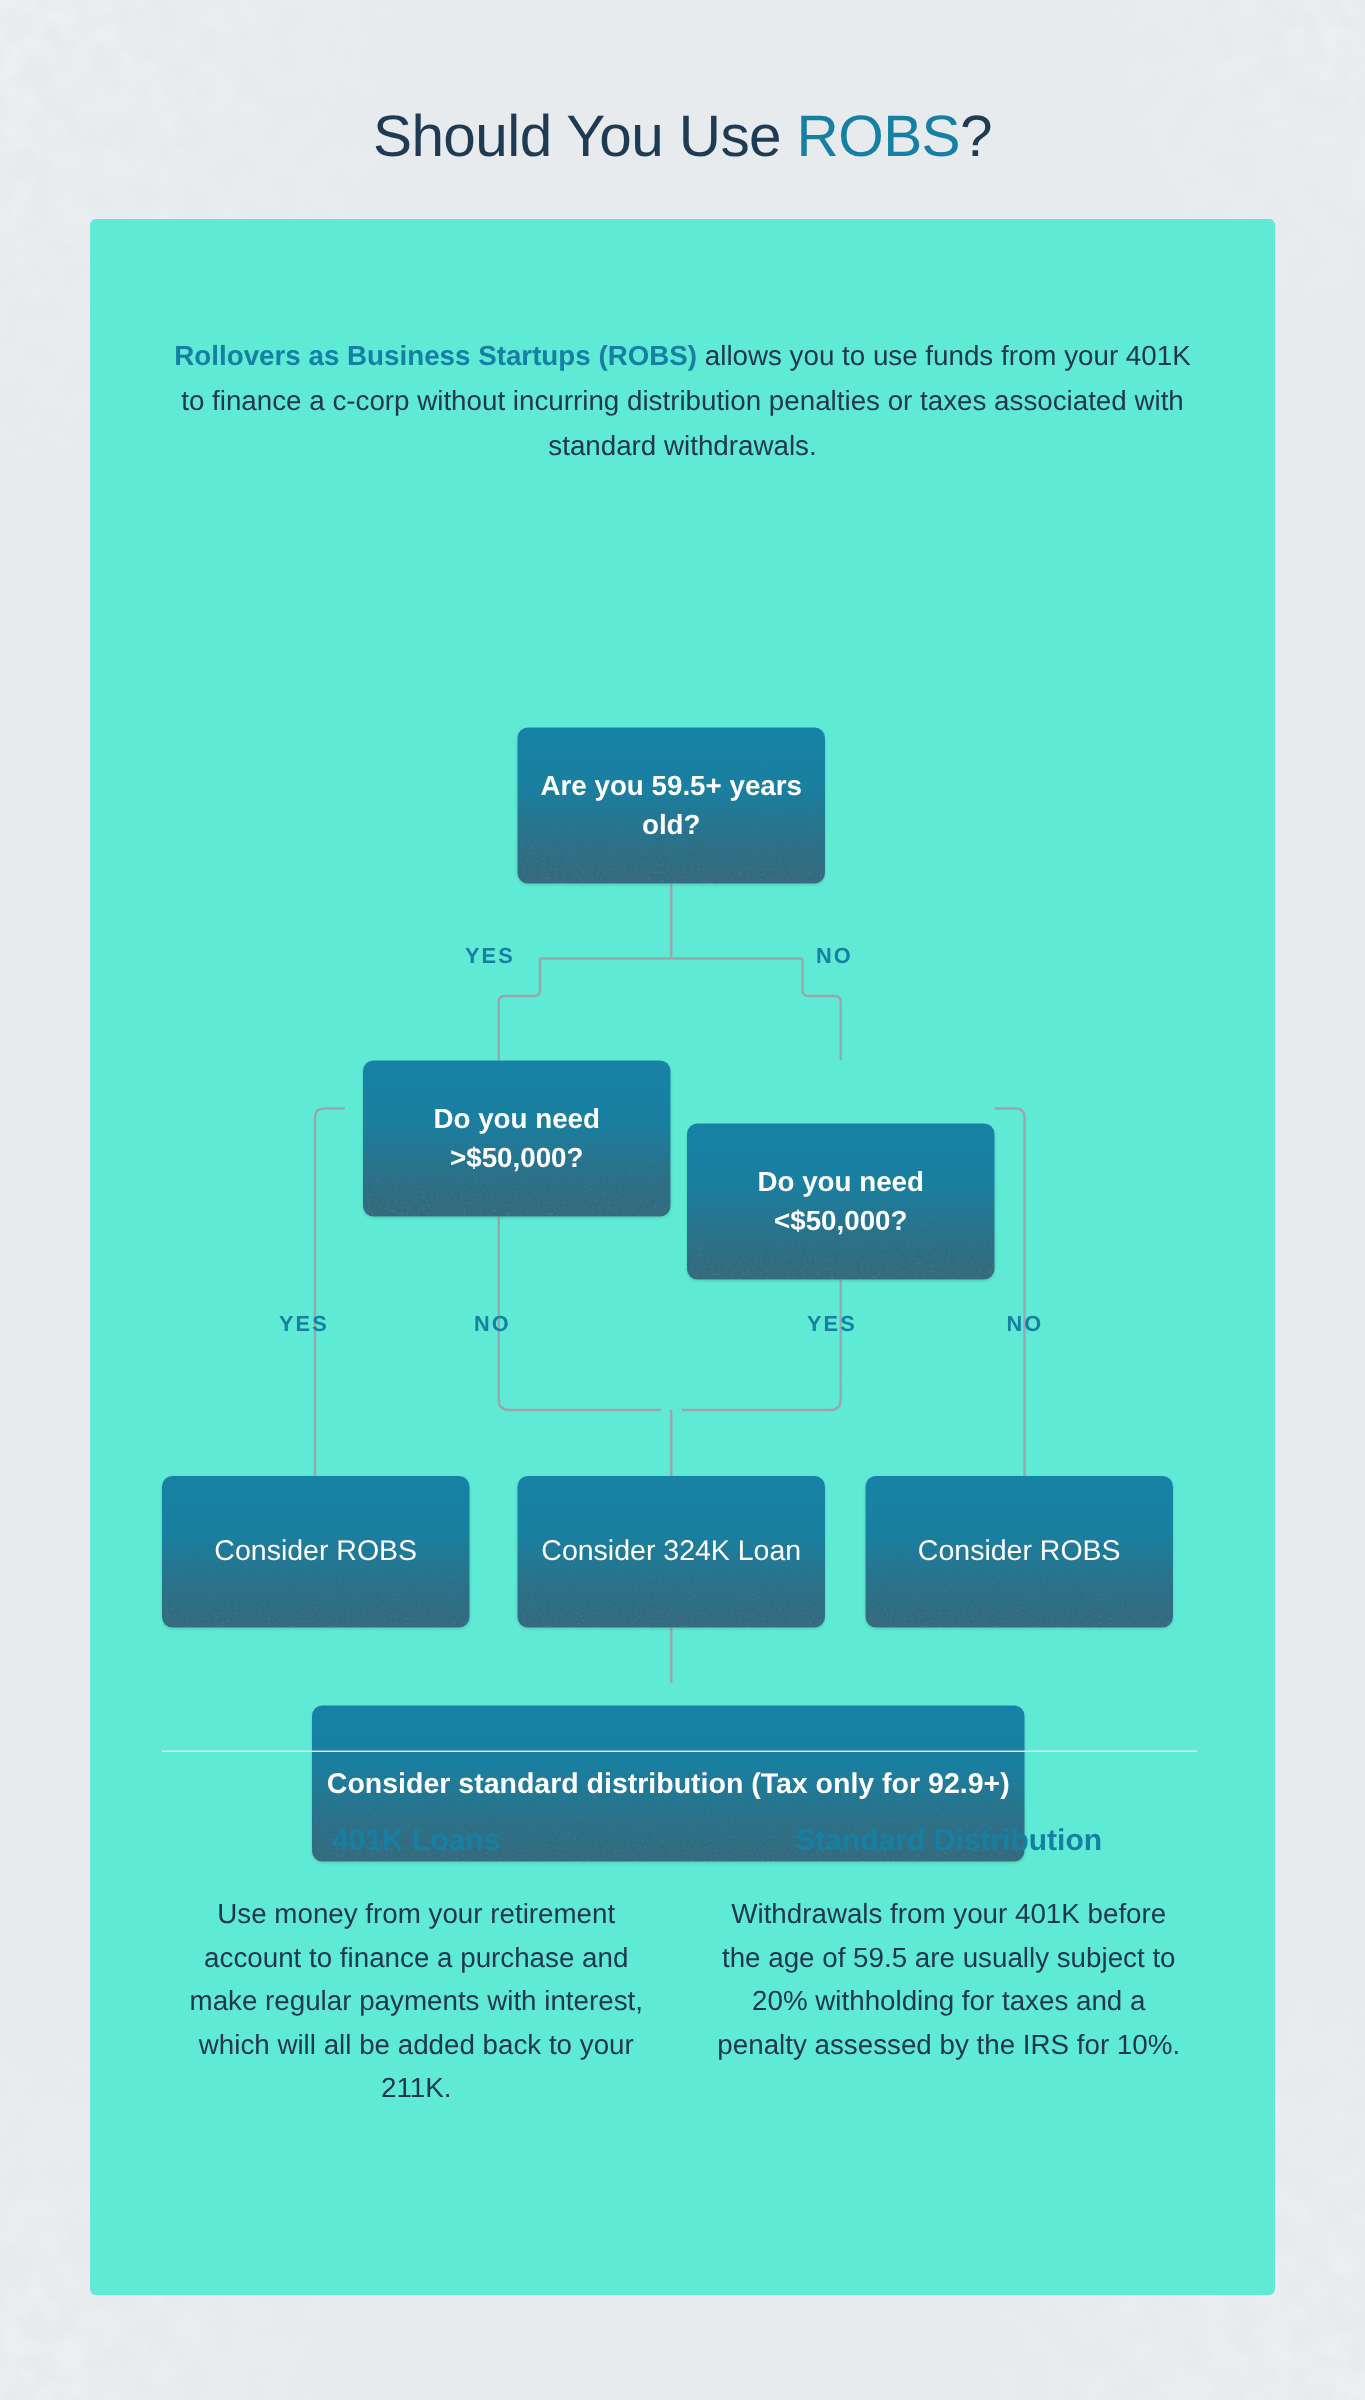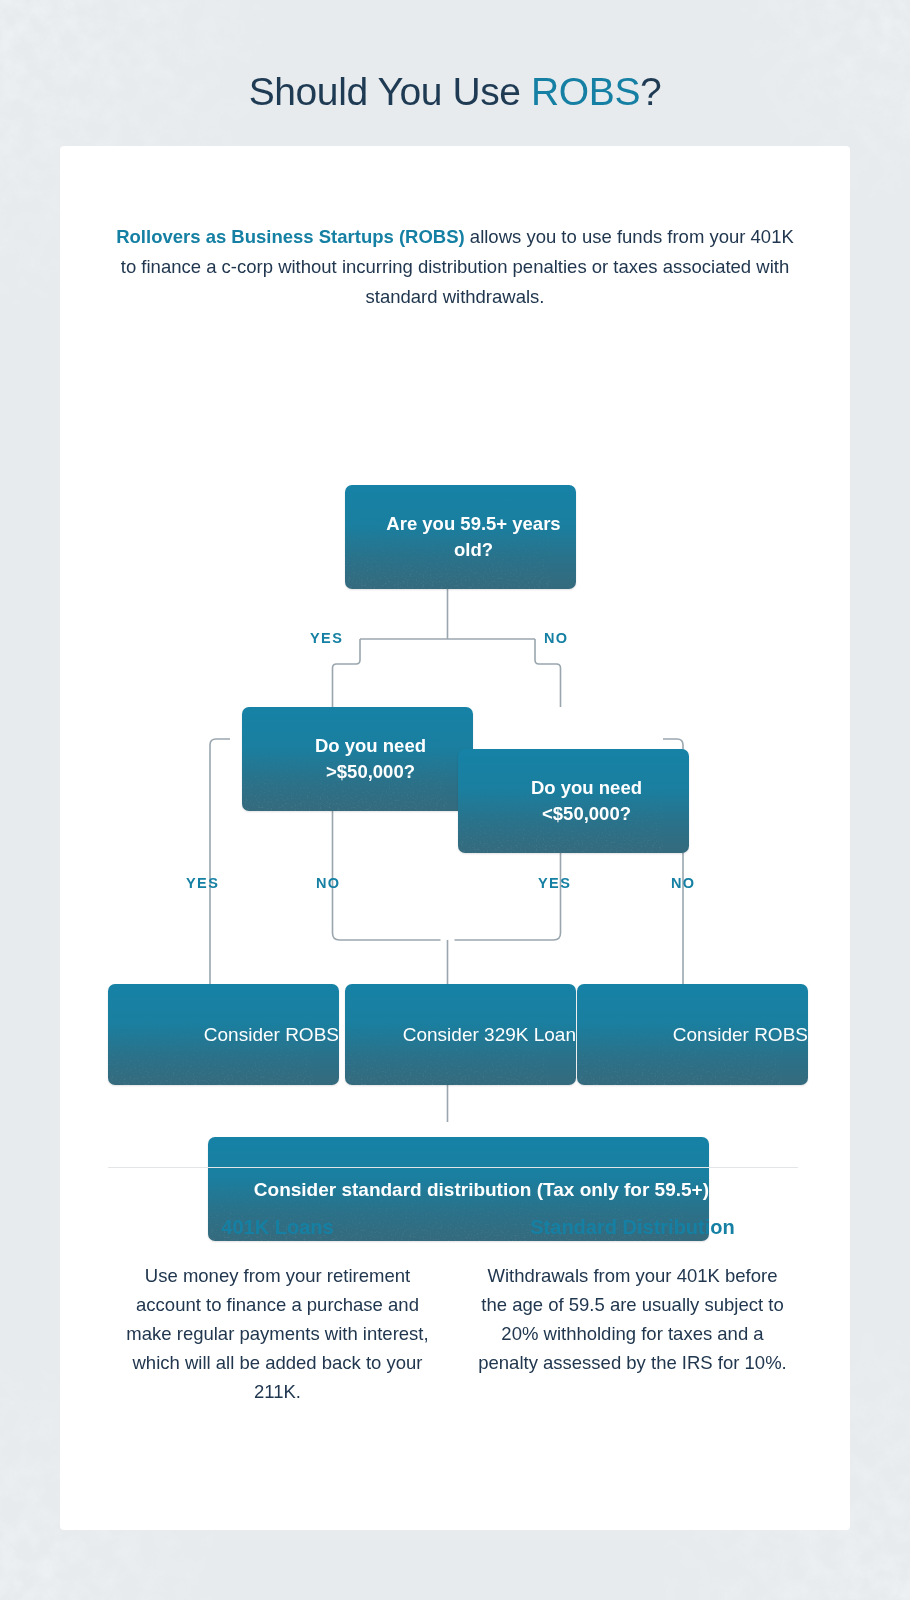--- a/index.html
+++ b/index.html
@@ -37,21 +37,21 @@
   }
   .title .accent { color: #1580a3; }
 
   
   .card {
     position: absolute;
     left: 60px;
     top: 146px;
     width: 790px;
     height: 1384px;
-    background: #ffffff;
+    background: #5eead4;
     border-radius: 4px;
   }
 
   
   .intro {
     position: absolute;
     left: 55px;
     top: 57px;
     width: 680px;
     text-align: center;
@@ -77,27 +77,26 @@
     left: 0; top: 0;
     width: 790px; height: 830px;
   }
 
   .node {
     position: absolute;
     border-radius: 7px;
     color: #ffffff;
     display: flex;
     align-items: center;
-    justify-content: flex-end;
+    justify-content: center;
     text-align: center;
     background-image:
       linear-gradient(to bottom, #1682a6 0%, #1a7fa0 38%, #2a7189 72%, #356a7d 100%);
     box-shadow: 0 1px 2px rgba(0,0,0,.12);
     overflow: hidden;
-    padding-left: 26px;
   }
   .node .node-noise {
     position: absolute;
     inset: 0;
     pointer-events: none;
     opacity: .5;
   }
   .node .label {
     position: relative;
     z-index: 2;
@@ -317,21 +316,21 @@
         </svg>
       <span class="label">Consider ROBS</span>
     </div>
 
     <div class="node outcome" id="node-401k">
       <svg class="node-noise" width="205" height="101" aria-hidden="true">
         <g filter="url(#n1)" mask="url(#nm1)">
             <rect width="205" height="101"></rect>
           </g>
         </svg>
-      <span class="label">Consider 329K Loan</span>
+      <span class="label">Consider 324K Loan</span>
     </div>
 
     <div class="node outcome" id="node-robs-2">
       <svg class="node-noise" width="205" height="101" aria-hidden="true">
         <g filter="url(#n1)" mask="url(#nm1)">
             <rect width="205" height="101"></rect>
           </g>
         </svg>
       <span class="label">Consider ROBS</span>
     </div>
@@ -344,21 +343,21 @@
               <stop offset="1" stop-color="#fff" stop-opacity="1"></stop>
         </linearGradient>
             <mask id="nm2">
               <rect width="475" height="104" fill="url(#ng2)"></rect>
             </mask>
           </defs>
         <g filter="url(#n1)" mask="url(#nm2)">
             <rect width="475" height="104"></rect>
           </g>
         </svg>
-      <span class="label">Consider standard distribution (Tax only for 59.5+)</span>
+      <span class="label">Consider standard distribution (Tax only for 92.9+)</span>
     </div>
 
     <span class="edge-label" id="lbl-yes-1">YES</span>
     <span class="edge-label" id="lbl-no-1">NO</span>
     <span class="edge-label" id="lbl-yes-2">YES</span>
     <span class="edge-label" id="lbl-no-2">NO</span>
     <span class="edge-label" id="lbl-yes-3">YES</span>
     <span class="edge-label" id="lbl-no-3">NO</span>
   </div>
 

